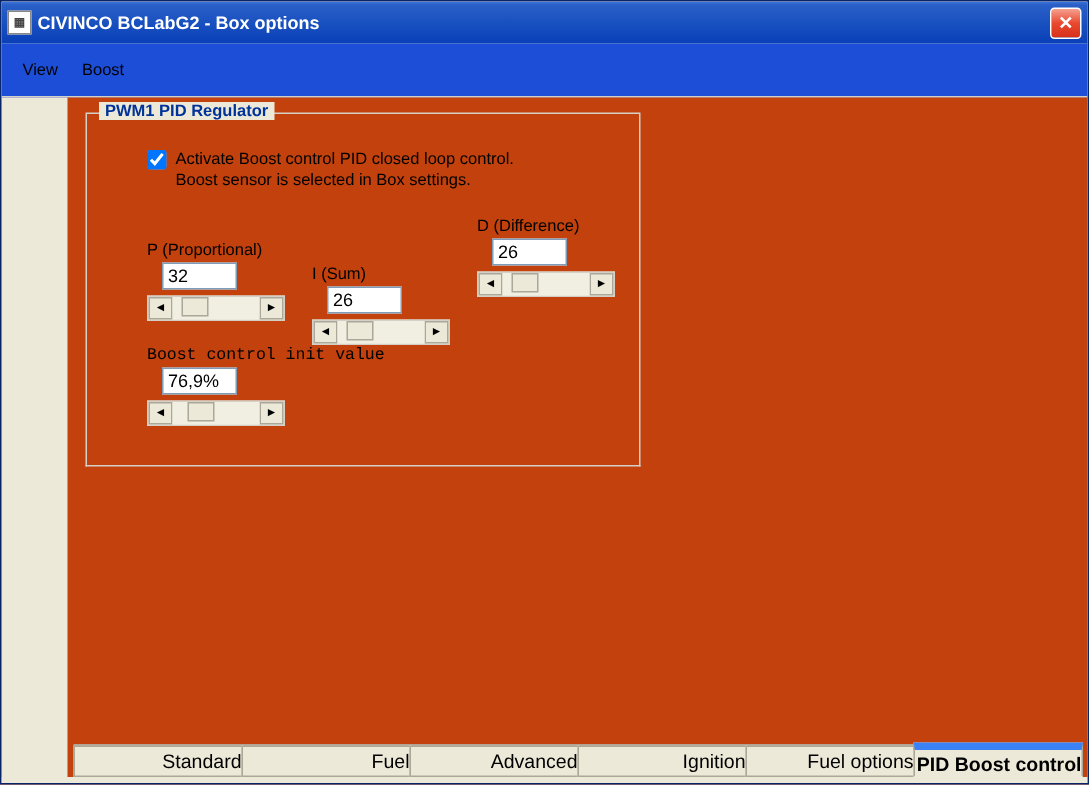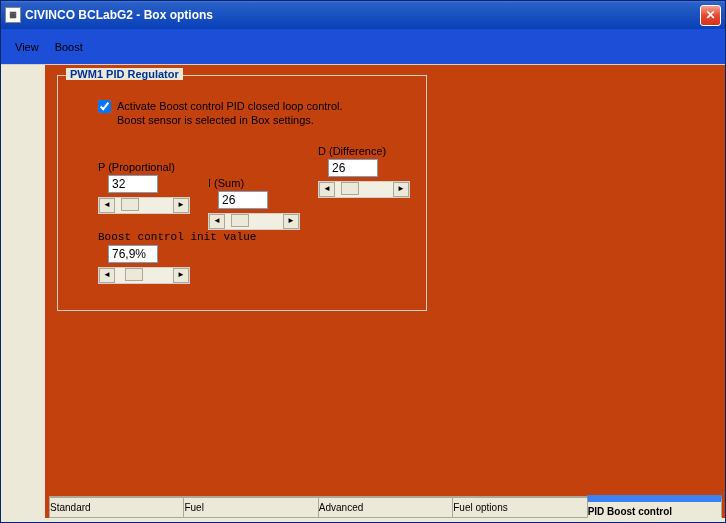--- a/index.html
+++ b/index.html
@@ -162,33 +162,33 @@
   .tabs {
     position: absolute;
     left: 4px;
     right: 4px;
     bottom: 0;
     display: flex;
     height: 21px;
   }
   .tab {
     flex: 1;
-    text-align: left;
+    text-align: right;
     line-height: 19px;
     border: 1px solid #aca899;
     border-top: 1px solid #aca899;
     background: #ece9d8;
     margin-right: -1px;
     cursor: pointer;
-    font-size: 10px;
+    font-size: 13px;
   }
   .tab.active {
     font-weight: bold;
     background: #ece9d8;
-    border-top: 7px solid #3b82f6;
+    border-top: 5px solid #3b82f6;
     border-bottom: 1px solid #ece9d8;
     position: relative;
     z-index: 2;
     height: 23px;
     margin-top: -2px;
   }
   .tab-border-top {
     position: absolute;
     left: 4px; right: 4px;
     bottom: 21px;
@@ -290,20 +290,21 @@
       </div>
     </div>
 
   </div>
 
   <div class="tab-border-top"></div>
   <div class="tabs">
     <div class="tab">Standard</div>
     <div class="tab">Fuel</div>
     <div class="tab">Advanced</div>
+    <div class="tab">Ignition</div>
     <div class="tab">Fuel options</div>
     <div class="tab active">PID Boost control</div>
   </div>
 </div>
 
 <div class="bottom-bar">
   <button class="ok-btn">OK</button>
 </div>
 
 </body></html>

